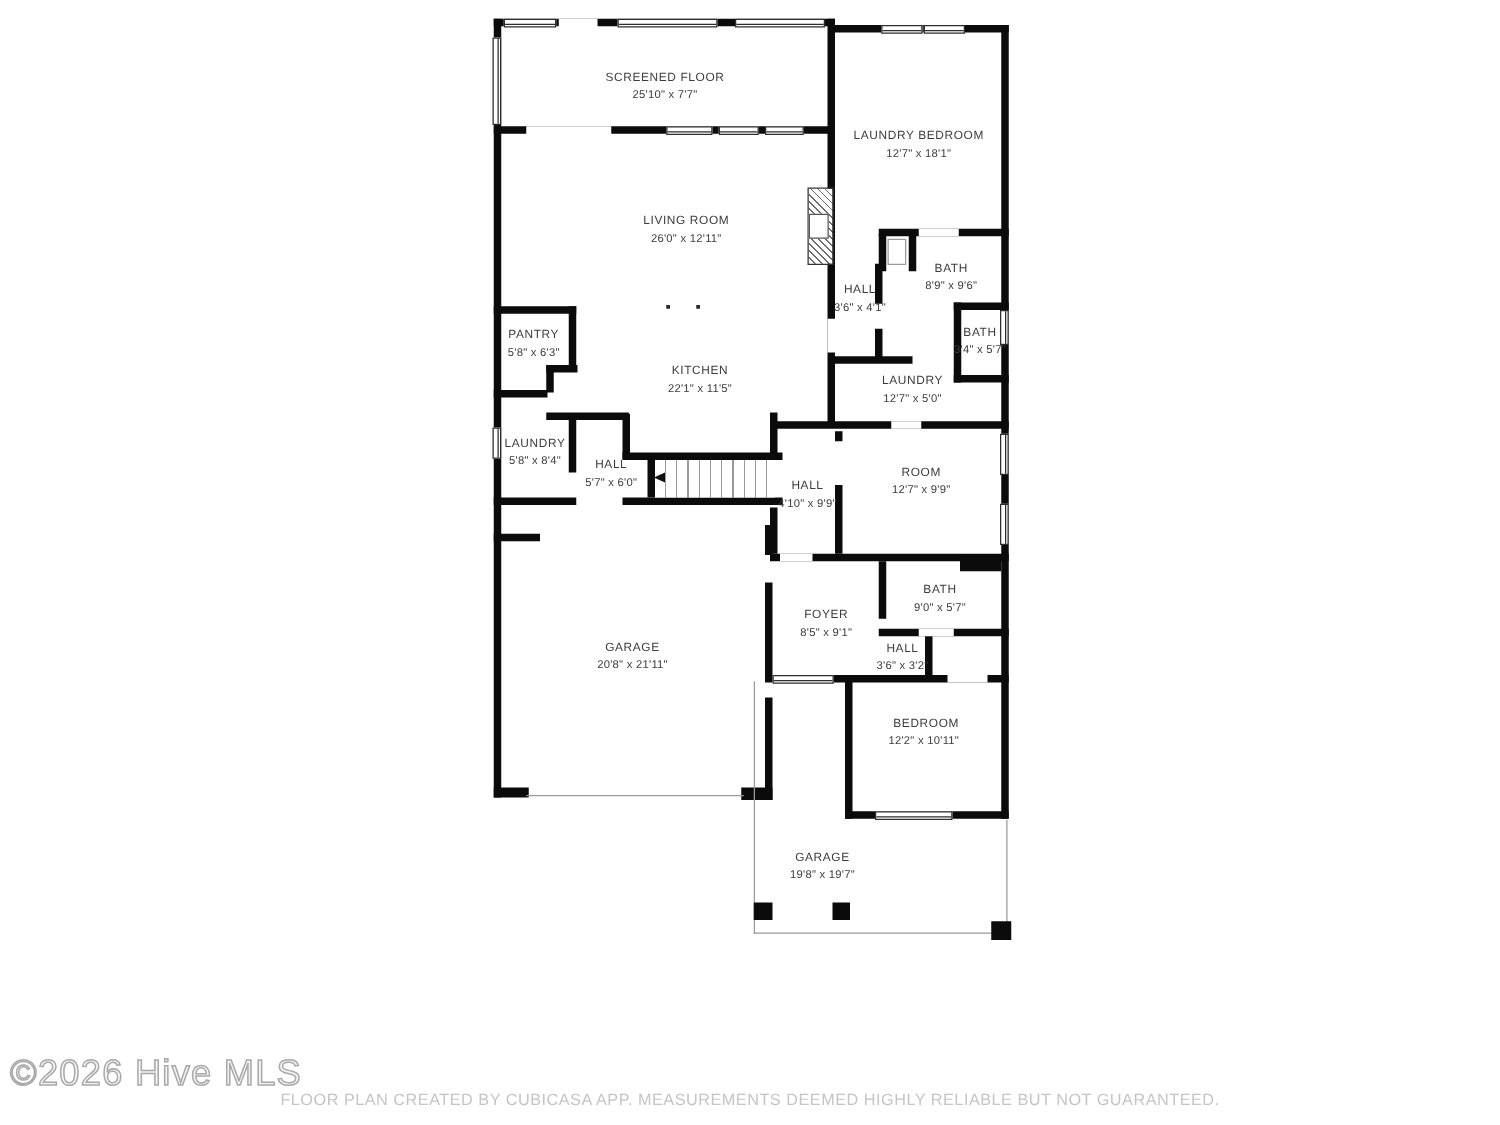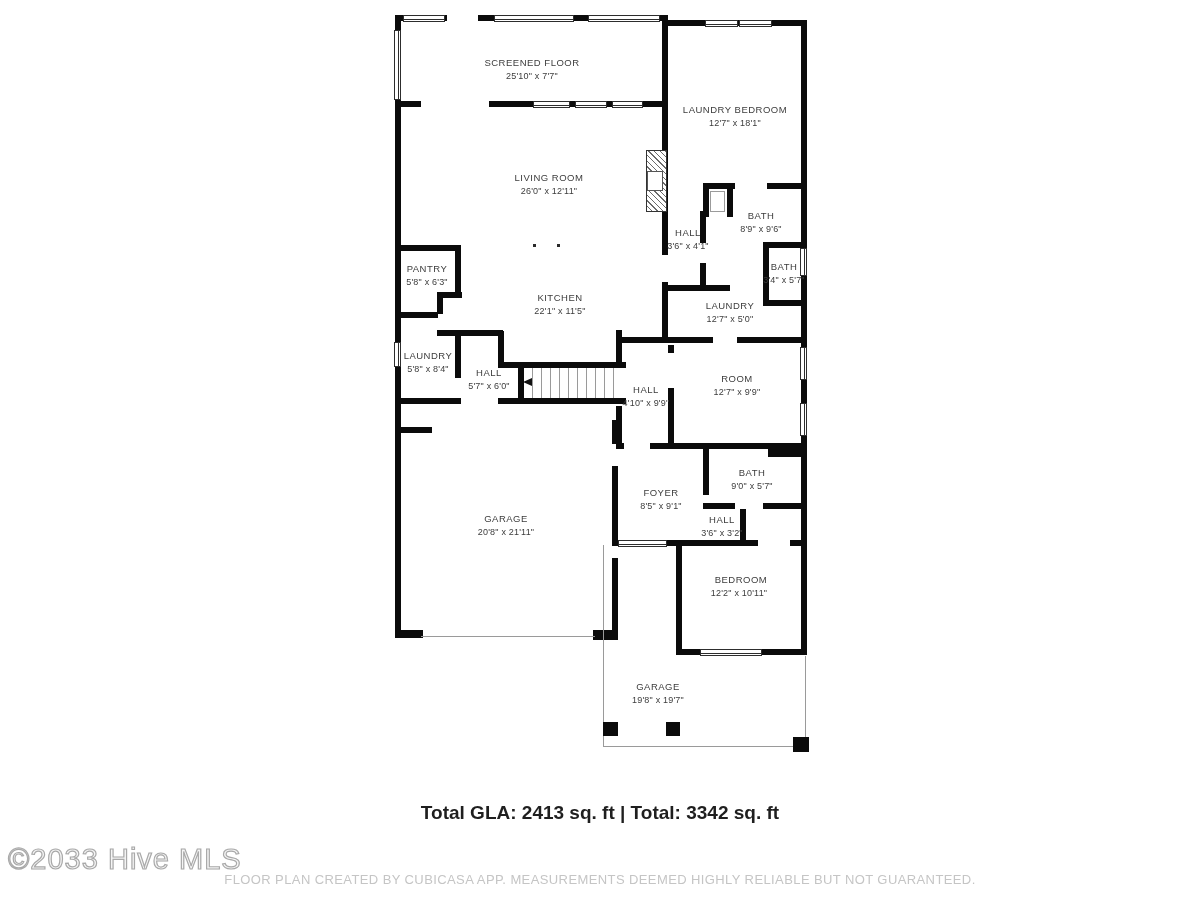--- a/index.html
+++ b/index.html
@@ -207,17 +207,16 @@
       <div class="room-name">BEDROOM</div>
       <div class="room-dims">12'2" x 10'11"</div>
     </div>
     <div class="room-label" style="left: 658px; top: 693px;">
       <div class="room-name">GARAGE</div>
       <div class="room-dims">19'8" x 19'7"</div>
     </div>
   </div>
 
 <div class="summary">
-  <div class="sum-line1">Total GLA: 2413 sq. ft | Total: 3342 sq. ft</div>
 </div>
 
-<div class="watermark">©2033 Hive MLS</div>
+<div class="watermark">©2026 Hive MLS</div>
 <div class="disclaimer">FLOOR PLAN CREATED BY CUBICASA APP. MEASUREMENTS DEEMED HIGHLY RELIABLE BUT NOT GUARANTEED.</div>
 
 </body></html>

